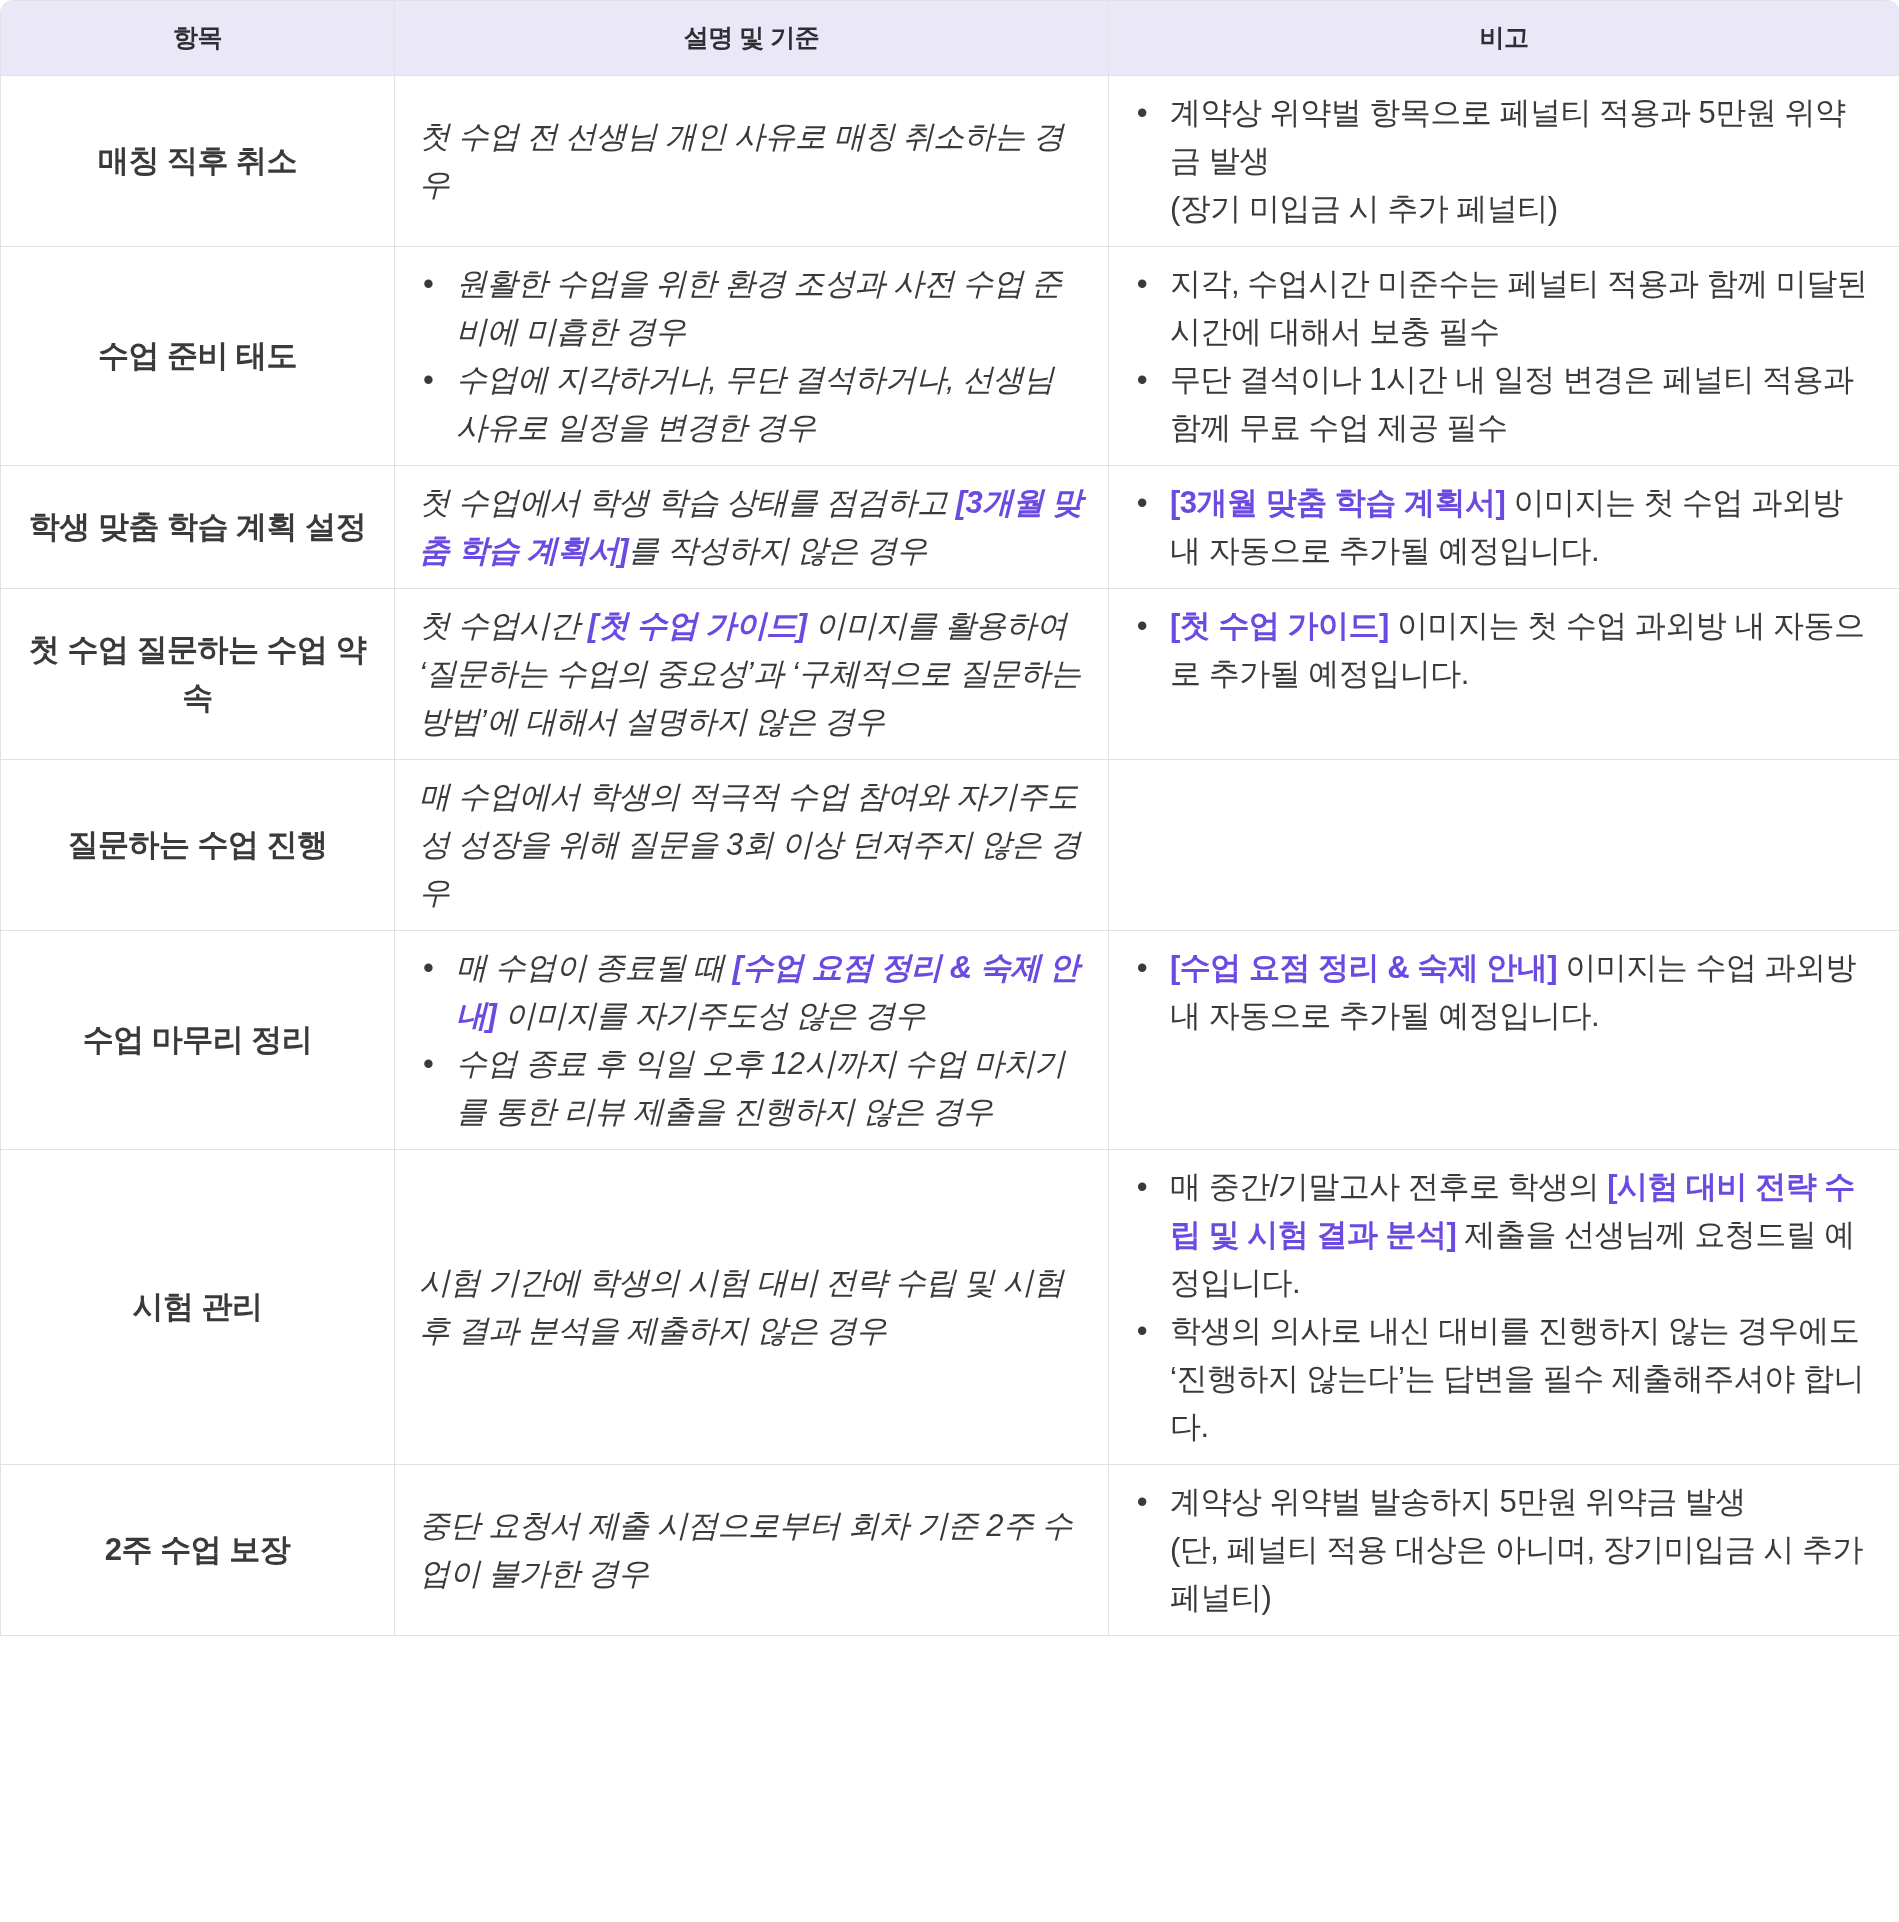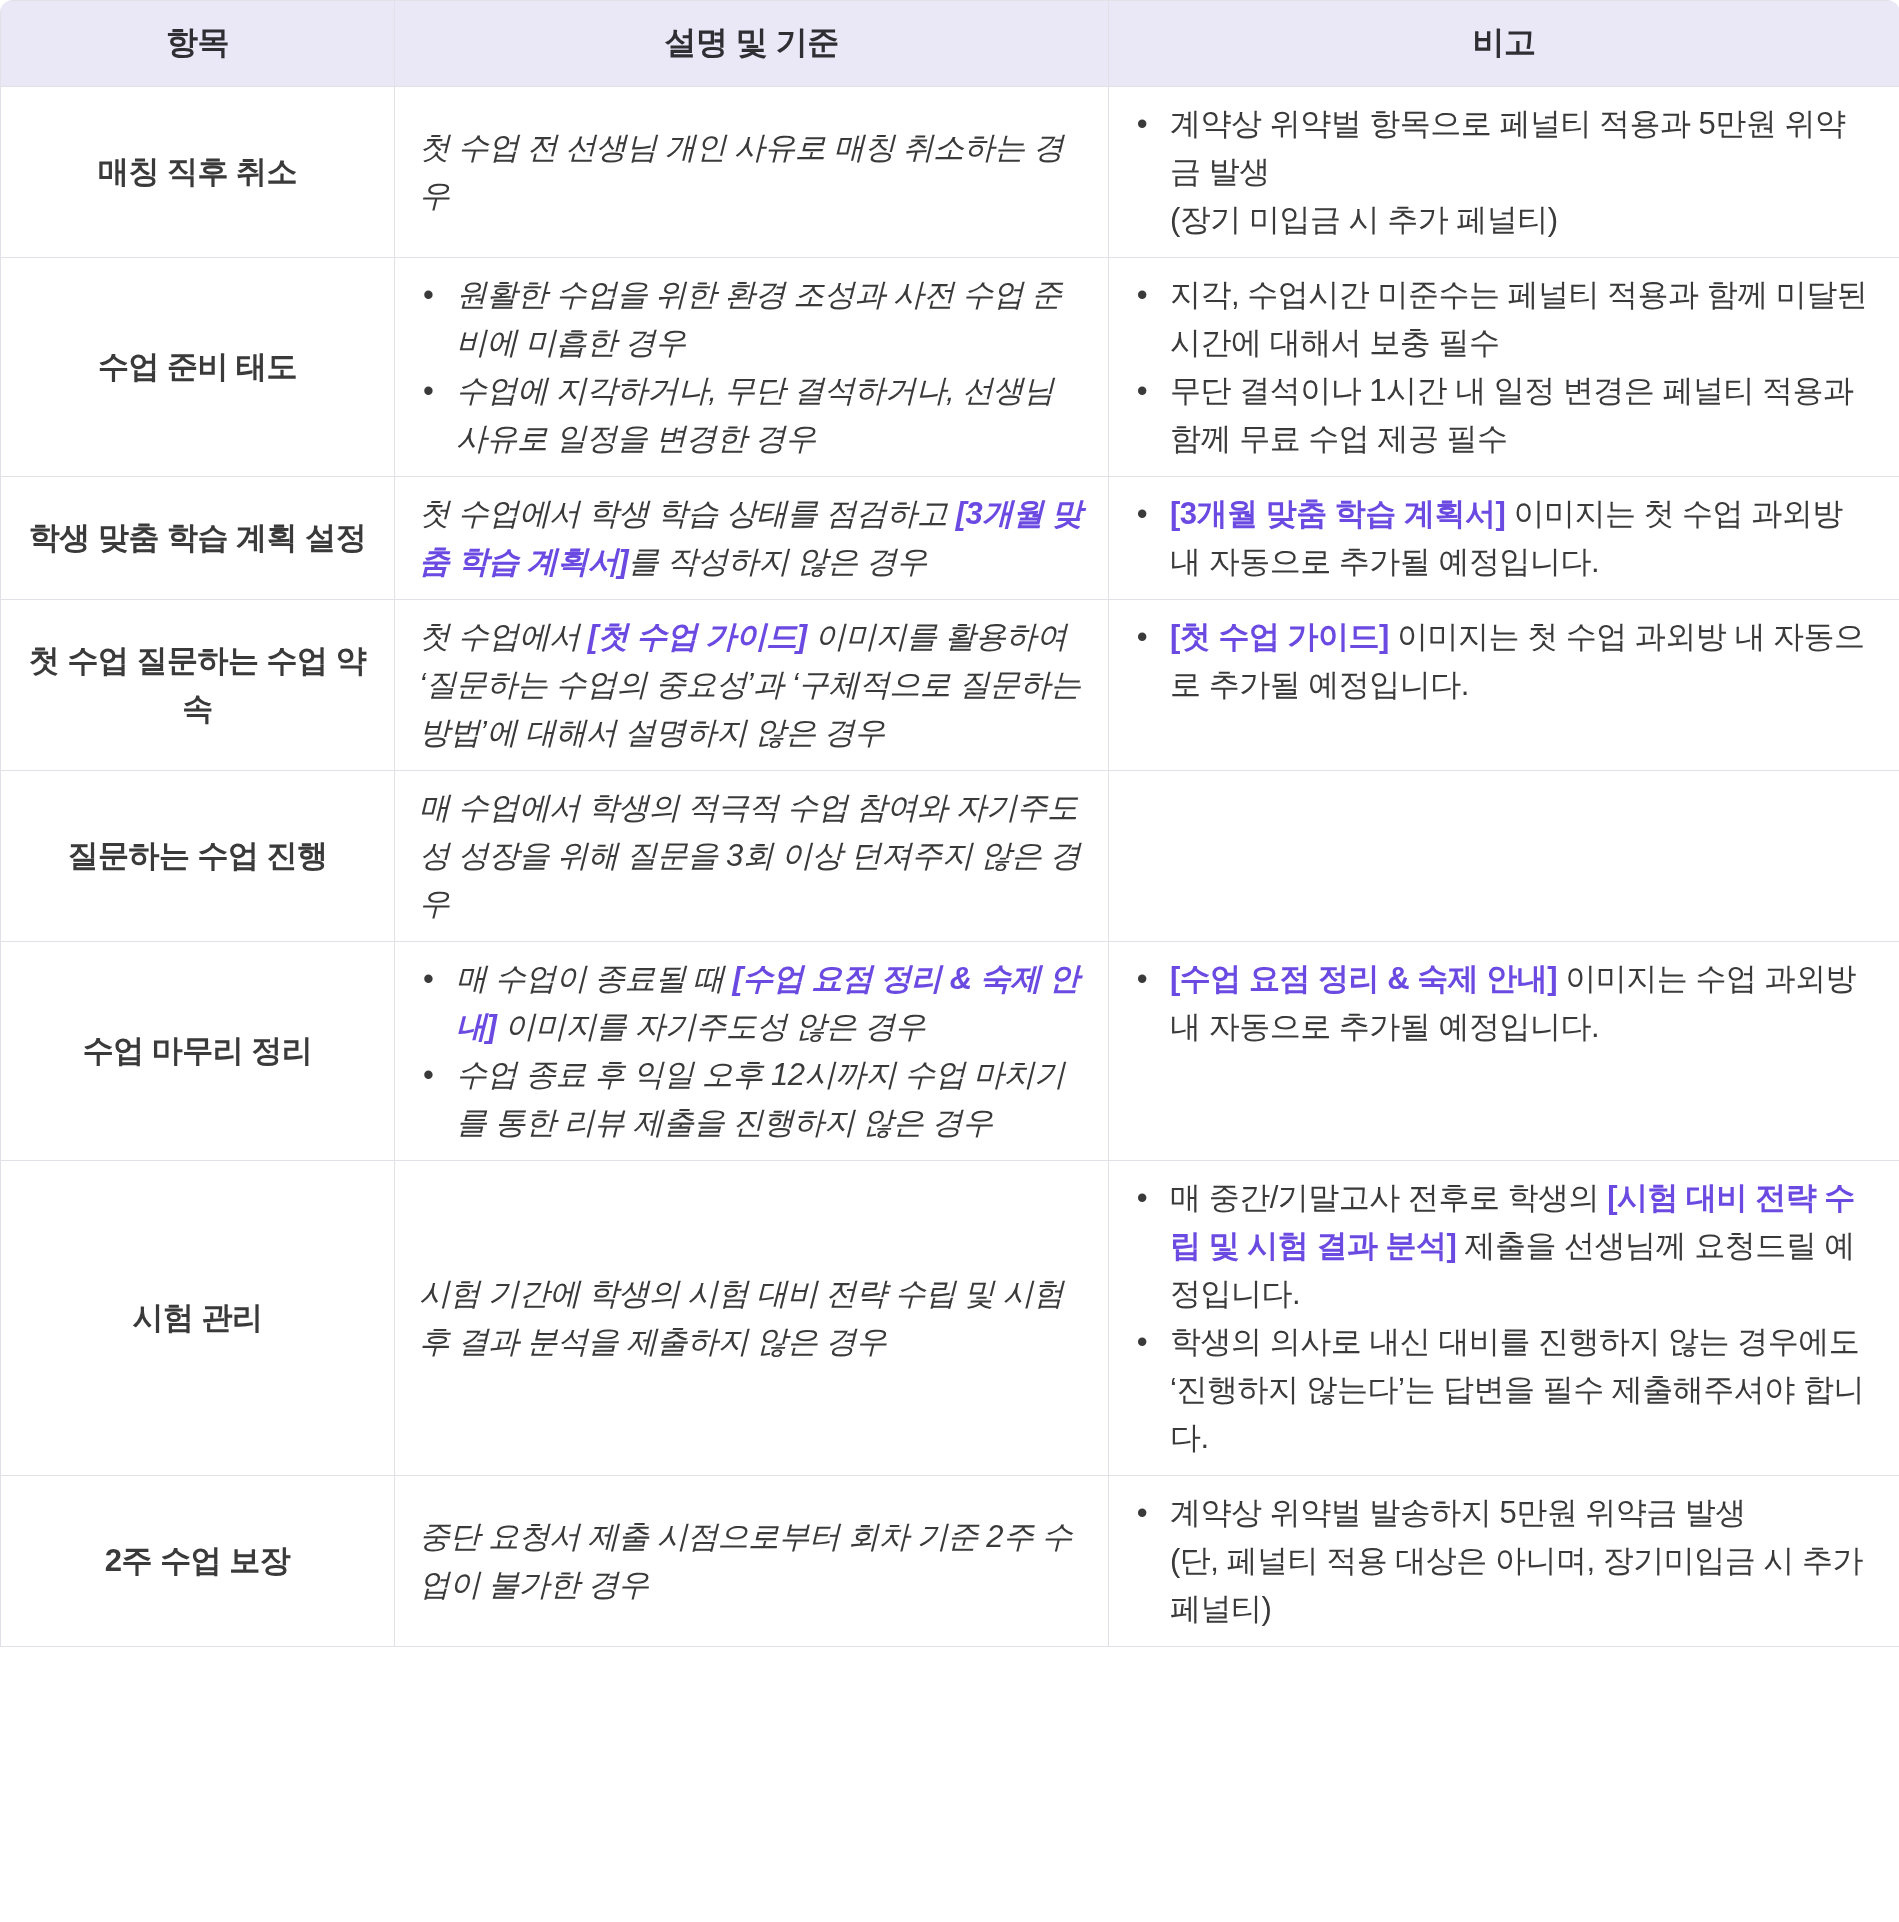--- a/index.html
+++ b/index.html
@@ -20,21 +20,21 @@
     table-layout: fixed;
   }
   table.policy th,
   table.policy td {
     border: 0.9px solid var(--border, #E2E1E8);
     box-sizing: border-box;
   }
   table.policy th {
     background: var(--header-bg, #EAE7F7);
     color: var(--heading, #2E2E33);
-    font-size: 32px;
+    font-size: 25px;
     font-weight: 700;
     padding: 20.4px 9.3px;
     text-align: center;
     letter-spacing: -0.5px;
     margin-left: 16px;
   }
   table.policy td {
     font-size: 31px;
     line-height: 48px;
     color: var(--text, #3A3A3A);
@@ -137,21 +137,21 @@
               <span class="marker">•</span>
               <span class="txt"><span class="accent">[3개월 맞춤 학습 계획서]</span><span> 이미지는 첫 수업 과외방 내 자동으로 추가될 예정입니다.</span></span>
             </div>
           </td>
   </tr>
         <tr>
     <td class="item">
       <span>첫 수업 질문하는 수업 약속</span>
     </td>
     <td class="desc">
-            <div class="line"><span class="txt"><span>첫 수업에서 </span><span class="accent">[첫 수업 가이드]</span><span> 이미지를 활용하여 ‘질문하는 수업의 중요성’과 ‘구체적으로 질문하는 방법’에 대해서 설명하지 않은 경우</span></span></div>
+            <div class="line"><span class="txt"><span>첫 수업시간 </span><span class="accent">[첫 수업 가이드]</span><span> 이미지를 활용하여 ‘질문하는 수업의 중요성’과 ‘구체적으로 질문하는 방법’에 대해서 설명하지 않은 경우</span></span></div>
           </td>
     <td class="note">
             <div class="line bulleted">
               <span class="marker">•</span>
               <span class="txt"><span class="accent">[첫 수업 가이드]</span><span> 이미지는 첫 수업 과외방 내 자동으로 추가될 예정입니다.</span></span>
             </div>
           </td>
   </tr>
         <tr>
     <td class="item">

